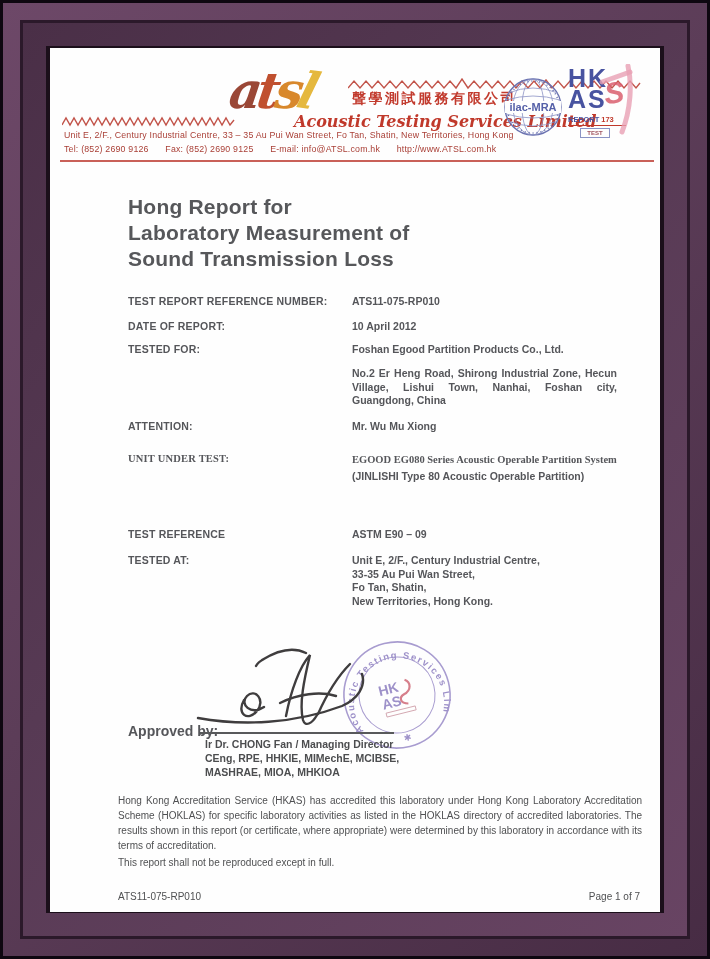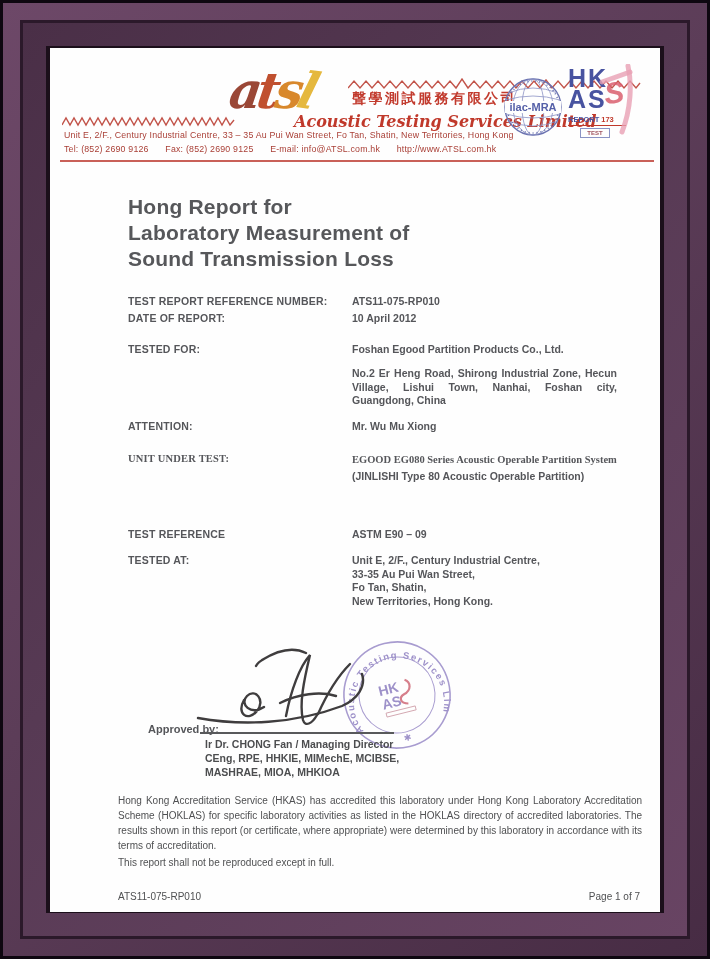--- a/index.html
+++ b/index.html
@@ -45,26 +45,26 @@
               font-size:6px; font-weight:bold; color:#a05560; padding:1px 0; }
 
   
   .title { left:78px; top:146px; font-size:21px; font-weight:bold; color:#56575a; line-height:26px; letter-spacing:.2px; }
 
   
   .flabel { left:78px;  font-size:10.5px; font-weight:bold; color:#55565a; letter-spacing:.2px; }
   .fvalue { left:302px; width:265px; font-size:10.5px; font-weight:bold; color:#55565a; }
   .pre   { white-space:pre-line; line-height:13.5px; }
   .just  { text-align:justify; line-height:13.5px; }
-  .y-ref { top:247px; } .y-date { top:264px; } .y-tfor { top:295px; } .y-tfaddr { top:319px; }
+  .y-ref { top:247px; } .y-date { top:272px; } .y-tfor { top:295px; } .y-tfaddr { top:319px; }
   .y-att { top:372px; } .y-unit { top:405px;font-family:Liberation Serif, serif; } .y-unit2 { top:422px; }
   .y-std { top:480px; } .y-tat { top:506px; }
 
   
-  .approved-label { left:78px; top:675px; font-size:11px; font-weight:bold; color:#55565a;margin-left:20px; }
+  .approved-label { left:78px; top:675px; font-size:14px; font-weight:bold; color:#55565a; }
   .sig-svg { left:140px; top:596px; }
   .sig-line { left:150px; top:684px; width:194px; border-top:2px solid #58595b; }
   .sig-name { left:155px; top:689px; font-size:10.5px; font-weight:bold; color:#4c4d4f; line-height:15px; }
   .stamp { left:290px; top:590px; opacity:.85; transform:rotate(-14deg); }
 
   
   .accred { left:68px; top:745px; width:524px; font-size:10px; color:#4f5052; line-height:15px; text-align:justify; }
   .repro  { left:68px; top:809px; font-size:10px; color:#4f5052; }
   .foot-ref  { left:68px; top:843px; font-size:10px; color:#4f5052; }
   .foot-page { right:20px; top:843px; font-size:10px; color:#4f5052; }

